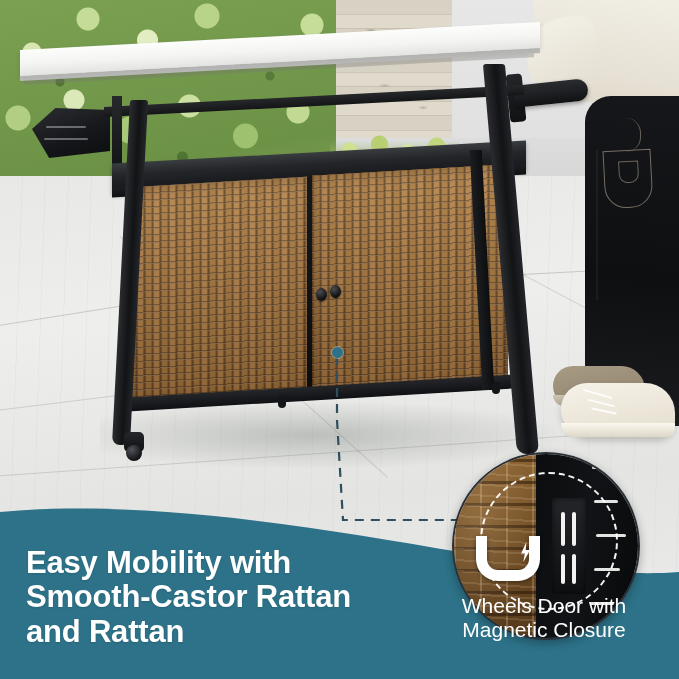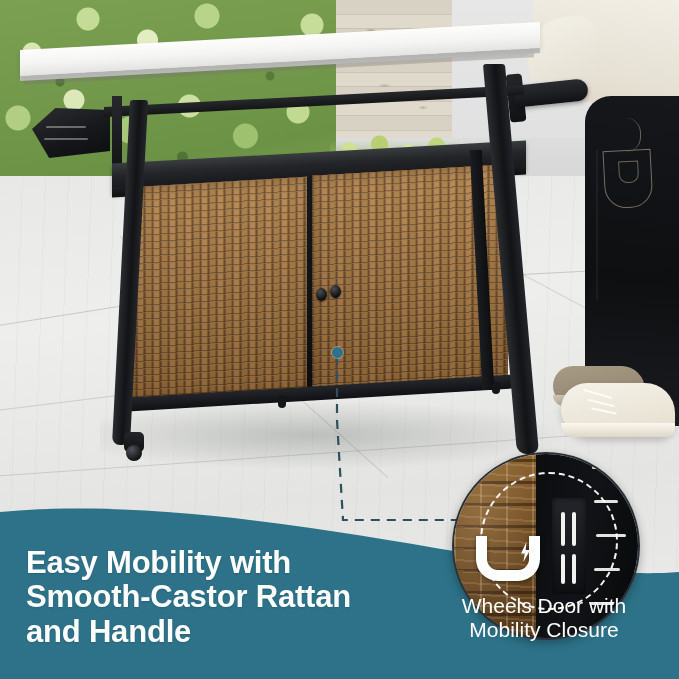--- a/index.html
+++ b/index.html
@@ -319,21 +319,21 @@
 
   <div class="banner">
     <svg class="banner-fill" viewBox="0 0 679 193" preserveAspectRatio="none">
       <path d="M0 26 C150 12 330 44 460 66 C560 84 630 90 679 86 L679 193 L0 193 Z" fill="#2d7288"></path>
     </svg>
   </div>
 
   <div class="headline">
     <span>Easy Mobility with</span>
     <span>Smooth-Castor Rattan</span>
-    <span>and Handle</span>
+    <span>and Rattan</span>
   </div>
 
   <div class="inset">
     <div class="inset-rattan"></div>
     <div class="inset-dark"></div>
 
     <div class="inset-plate">
       <div class="inset-slot" style="left:9px;top:14px;height:34px;"></div>
       <div class="inset-slot" style="left:20px;top:14px;height:34px;"></div>
       <div class="inset-slot" style="left:9px;top:56px;height:30px;"></div>
@@ -349,16 +349,16 @@
     <div class="magnet">
       <div class="magnet-u"></div>
       <div class="bolt"></div>
     </div>
 
     <div class="inset-dashcircle"></div>
   </div>
 
   <div class="caption">
     <span>Wheels Door with</span>
-    <span>Mobility Closure</span>
+    <span>Magnetic Closure</span>
   </div>
 
 </div>
 
 </body></html>

